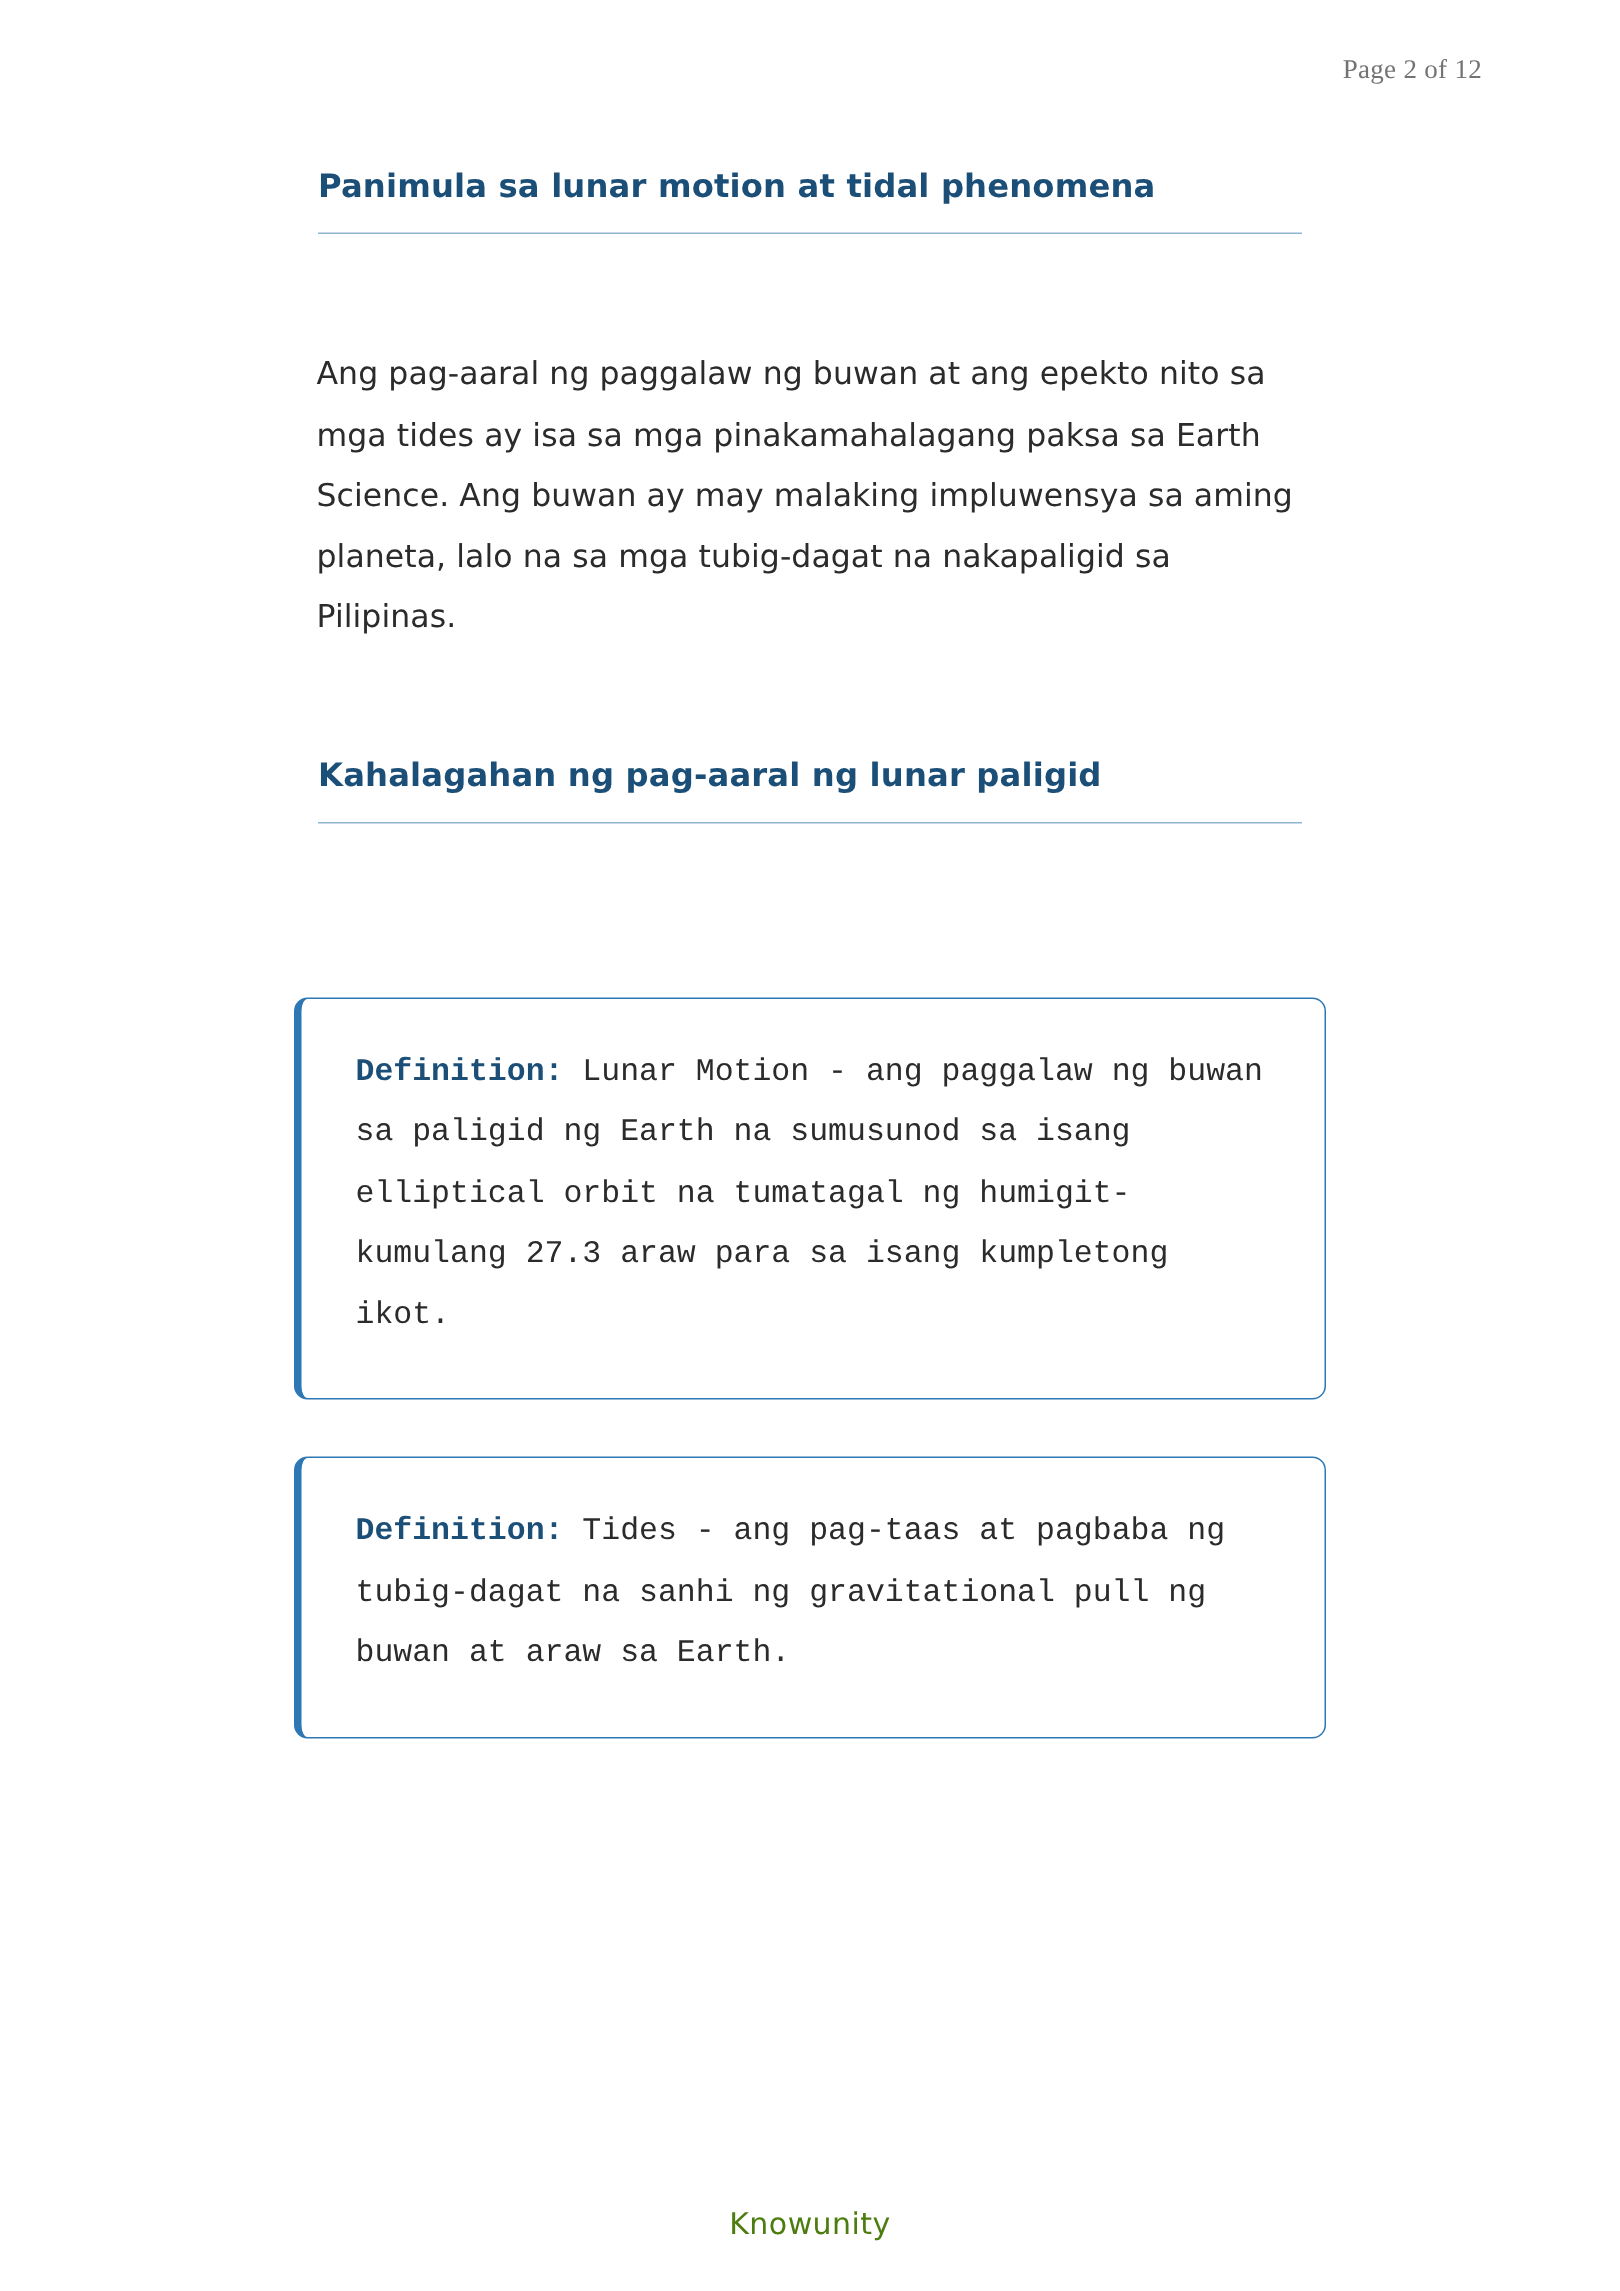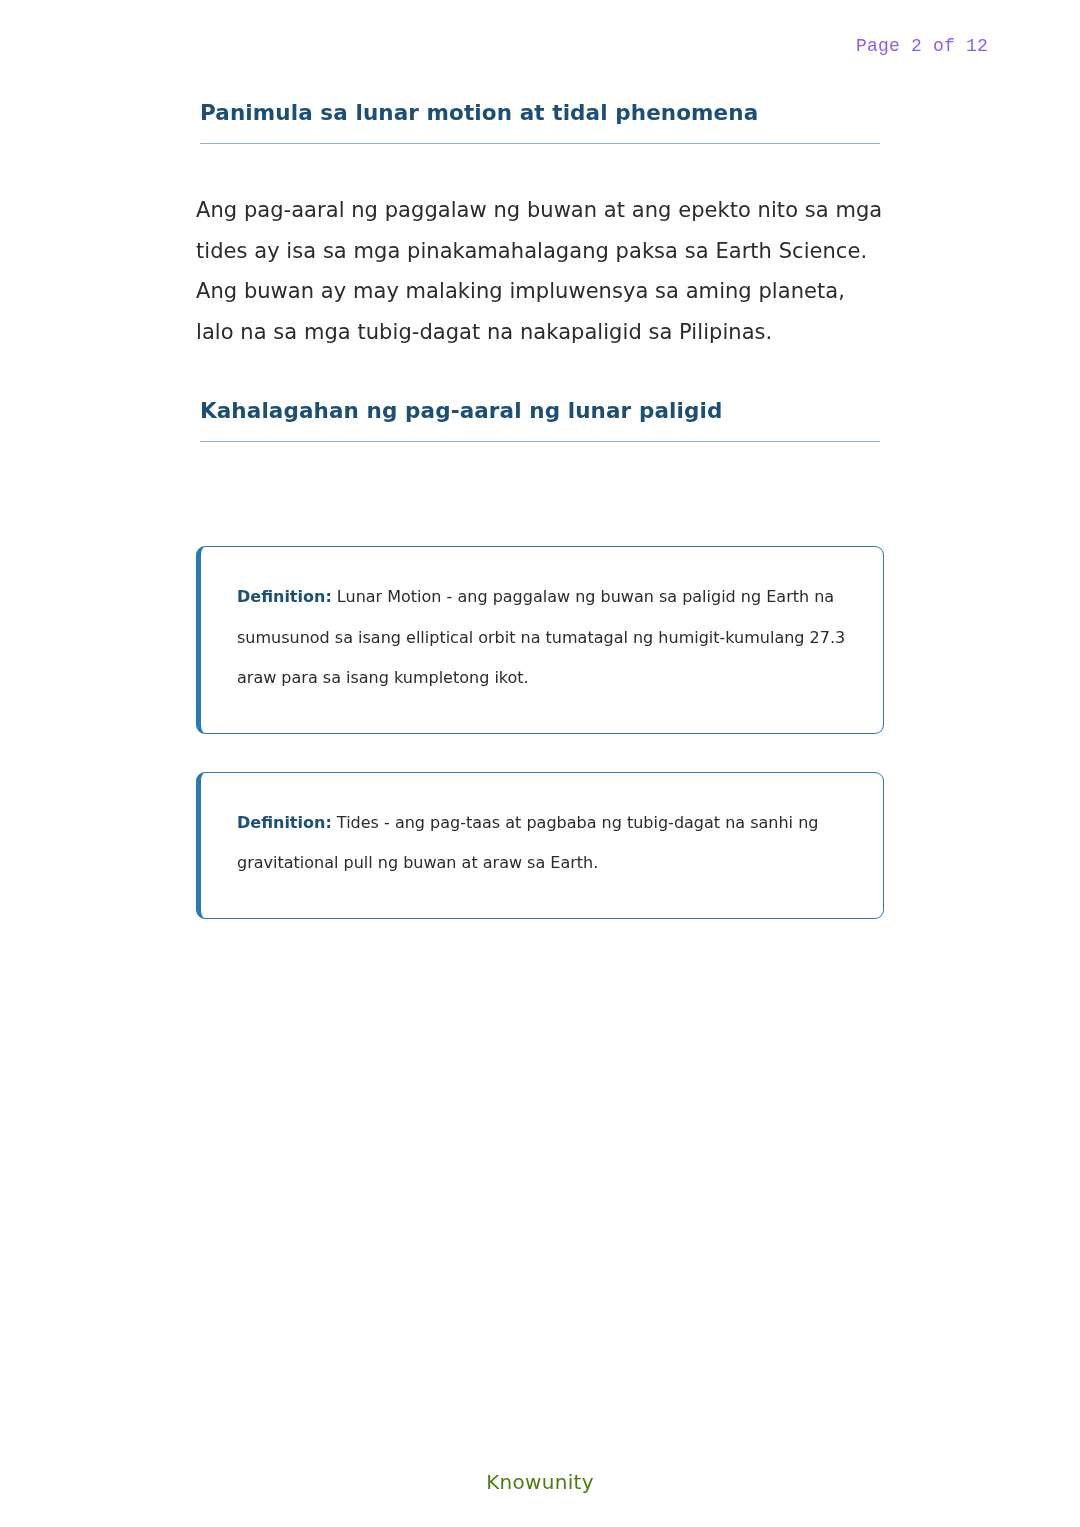--- a/index.html
+++ b/index.html
@@ -18,66 +18,67 @@
   .page {
     position: relative;
     width: 1080px;
     height: 1527px;
     box-sizing: border-box;
   }
   .page-number {
     position: absolute;
     top: 36px;
     right: 92px;
-    font-family: Liberation Mono, monospace;
+    font-family: Liberation Serif, serif;
     font-size: 18px;
-    color: #8b5cf6;
+    color: #737373;
     letter-spacing: 0.2px;
   }
   .content {
     position: absolute;
     left: 196px;
     top: 96px;
     width: 688px;
   }
   h2.section-heading {
     font-family: "DejaVu Sans", sans-serif;
     font-size: 21.5px;
     font-weight: bold;
     color: #1b4f78;
-    margin: 4px;
+    margin: 16px;
     padding: 0 0 18px 0;
     border-bottom: 1.6px solid #8fb4cf;
     letter-spacing: 0.1px;
   }
   .body-text {
     font-size: 21px;
     line-height: 40.6px;
     color: #2b2b2b;
-    margin: 0;
+    margin: 15px;
     letter-spacing: 0.05px;
   }
   .gap-after-heading { height: 42px; }
   .gap-before-heading2 { height: 42px; }
   .gap-after-heading2 { height: 42px; }
   .gap-before-box { height: 58px; }
   .gap-between-box { height: 38px; }
 
   .callout {
     border: 1.6px solid #2e77b5;
     border-left: 5px solid #2e77b5;
     border-radius: 9px;
     padding: 30px 34px 34px 36px;
     box-sizing: border-box;
   }
   .callout p {
     margin: 0;
-    font-size: 16px;
+    font-size: 21px;
     line-height: 40.5px;
     color: #2b2b2b;
+    font-family: Liberation Mono, monospace;
   }
   .callout .term {
     font-weight: bold;
     color: #1b4f78;
   }
   .footer-brand {
     position: absolute;
     bottom: 33px;
     left: 0;
     width: 100%;

